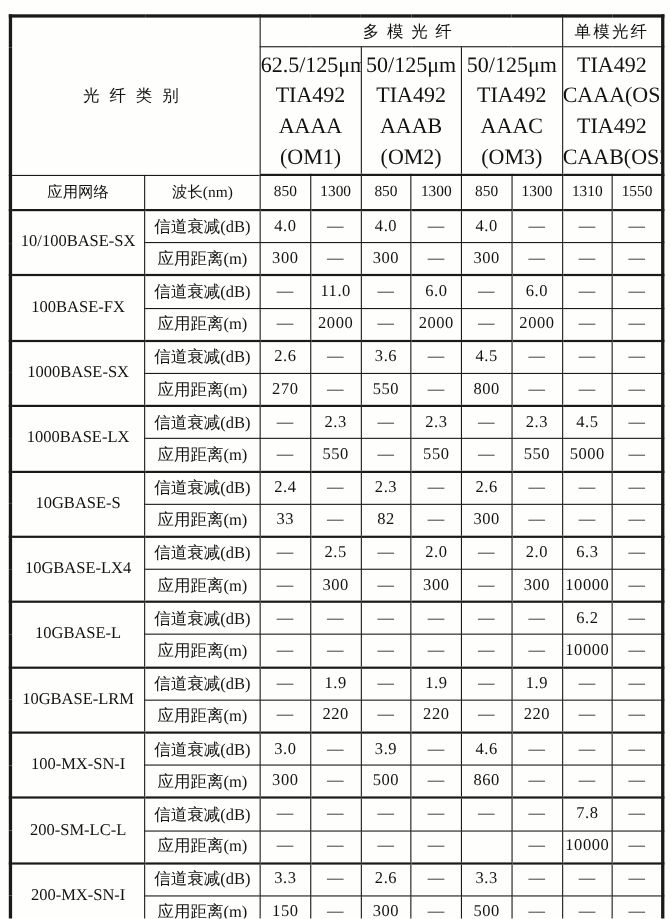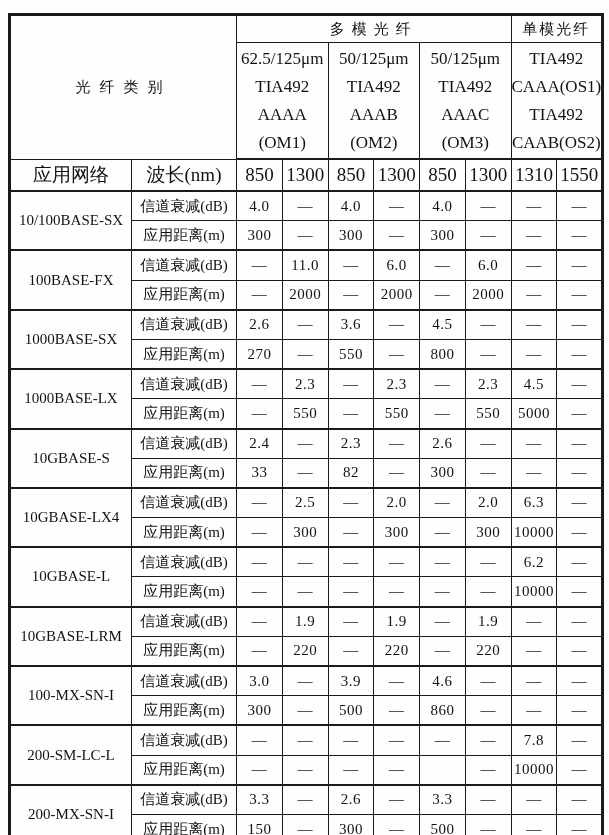--- a/index.html
+++ b/index.html
@@ -44,30 +44,30 @@
     font-weight: bold;
     letter-spacing: 9px;
     padding-left: 9px; 
   }
   td.group-hd { letter-spacing: 7px; padding-left: 7px; }
   td.group-hd-sm { letter-spacing: 2px; padding-left: 2px; margin-top: 28px; }
 
   tr.row-spec td {
     height: 115px;
     border-bottom-width: 2px;
-    font-size: 17px;
+    font-size: 20px;
   }
   tr.row-spec .spec-line {
     line-height: 28px;
     height: 28px;
   }
   tr.row-wl td {
     height: 30px;
     border-bottom-width: 2px;
-    font-size: 19px;
+    font-size: 14px;
   }
 
   
   tbody td { height: 28.2px; }
   tbody tr.att-row td { border-top-width: 2px; }
   tbody tr.dist-row td { border-top-width: 1px; }
   td.network-cell { font-size: 14.5px; }
   td.rowlabel-cell { font-size: 15px; font-weight: normal; }
   td.value-cell { font-size: 14.5px; letter-spacing: 0.5px; }
 </style>

